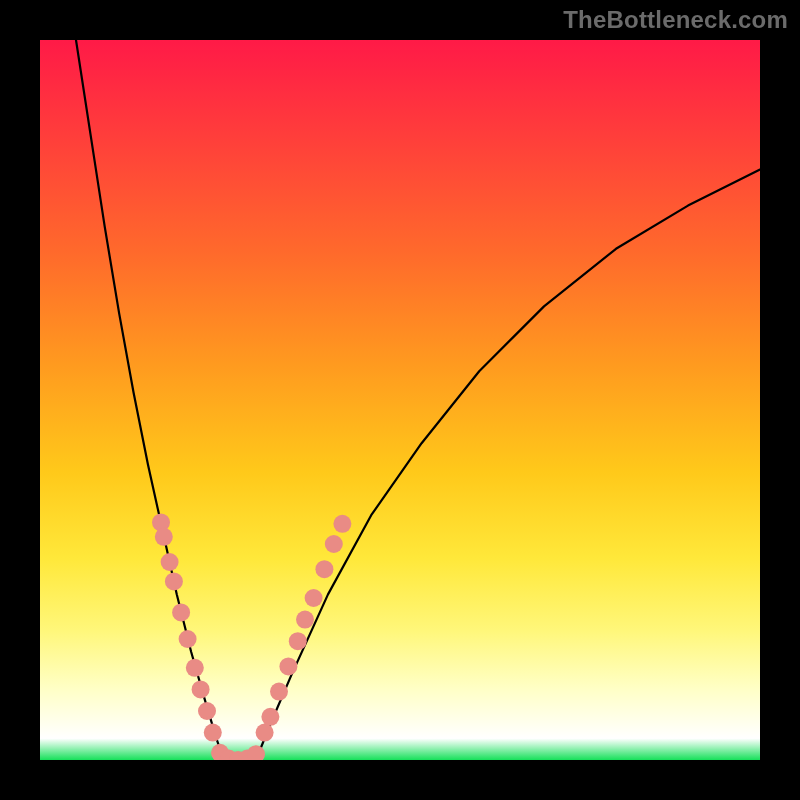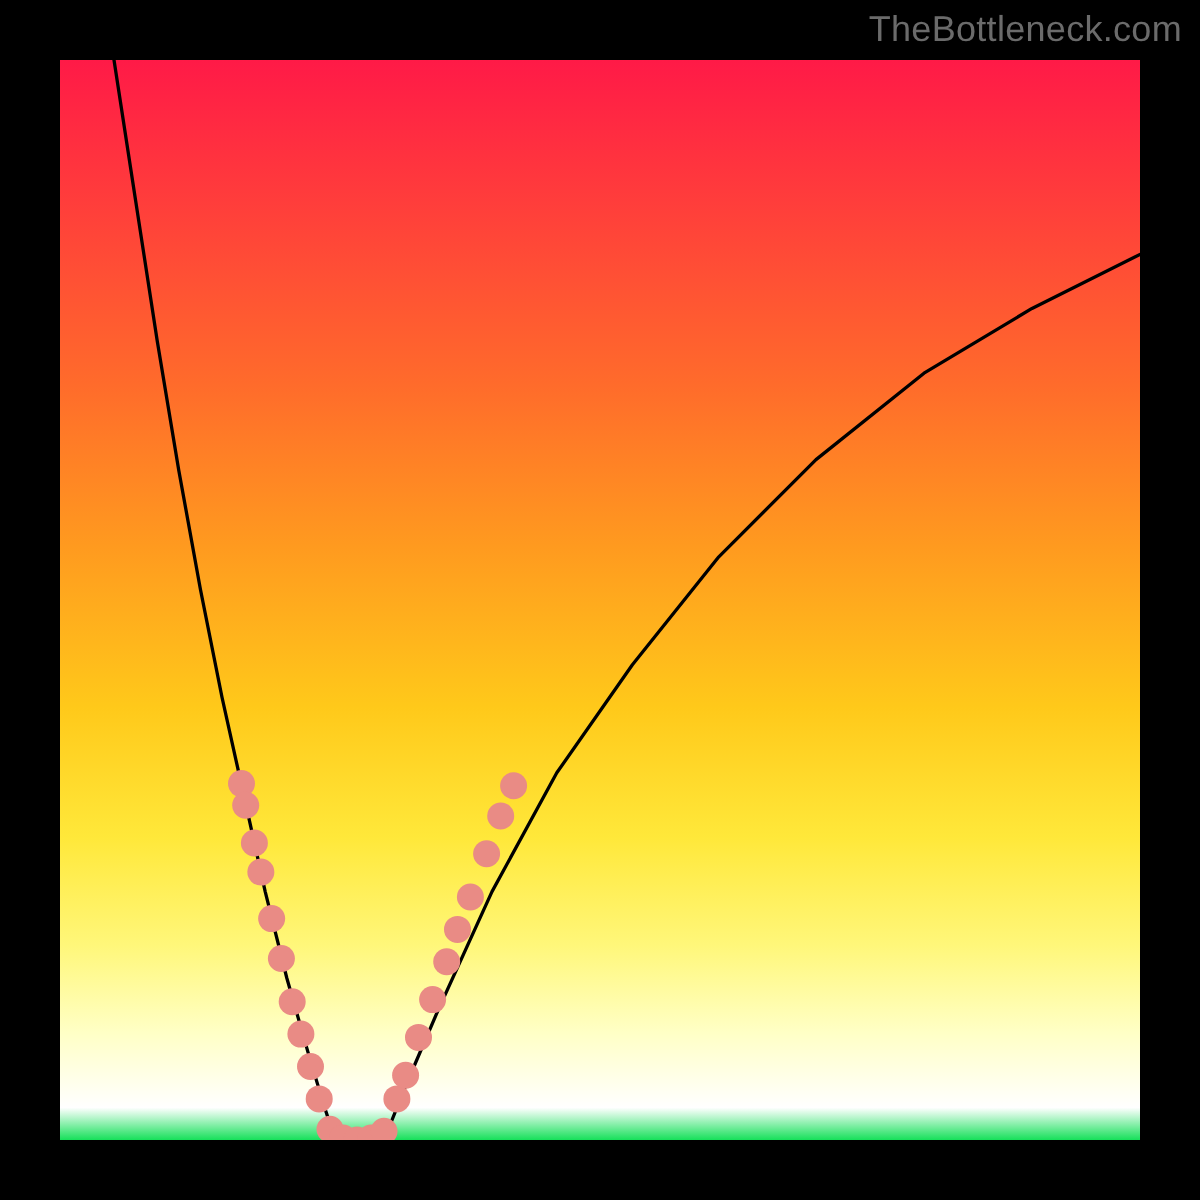--- a/index.html
+++ b/index.html
@@ -35,21 +35,21 @@
       #ffffff 97%,
       #16e05a 100%
     );
   }
   .watermark {
     position: absolute;
     top: 6px;
     right: 12px;
     font-family: Arial, Helvetica, sans-serif;
     font-size: 24px;
-    font-weight: 400;
+    font-weight: 700;
     color: #6b6b6b;
     letter-spacing: 0.2px;
     user-select: none;
   }
   svg.curve {
     position: absolute;
     left: 0;
     top: 0;
     width: 720px;
     height: 720px;

